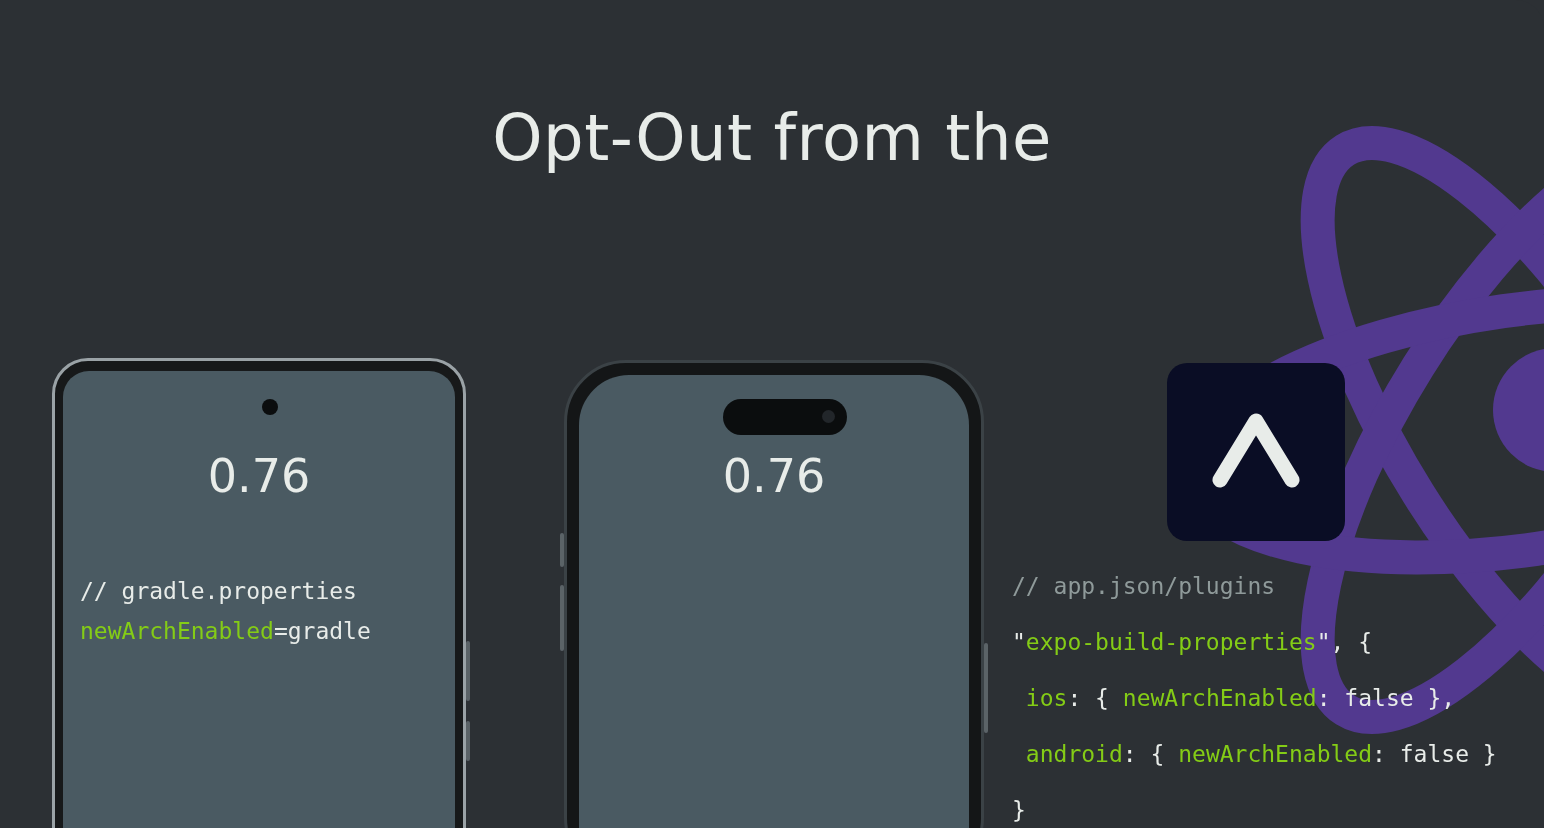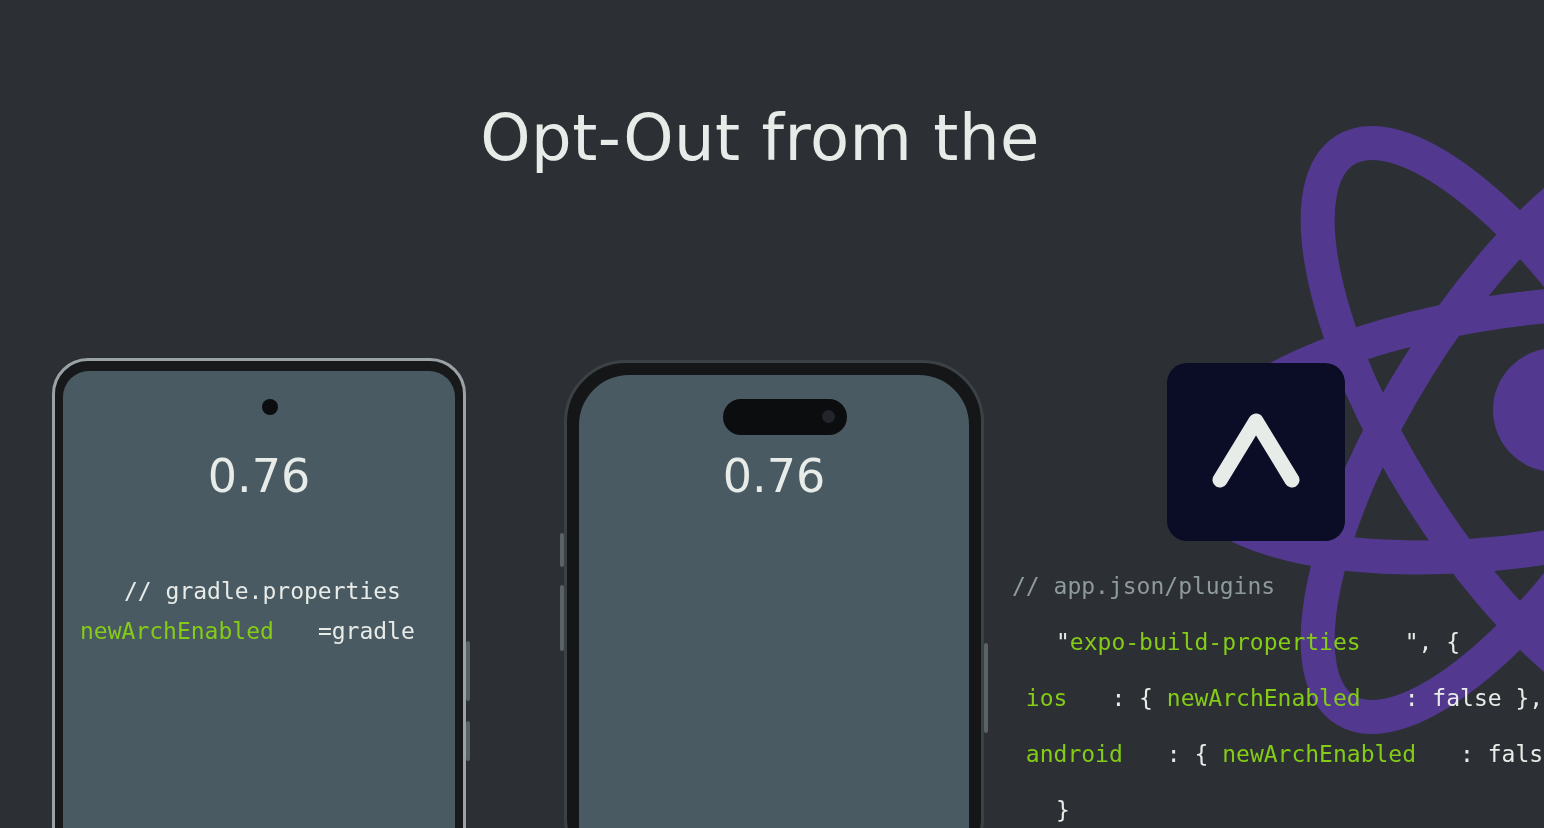--- a/index.html
+++ b/index.html
@@ -26,21 +26,21 @@
   .atom {
     position: absolute;
     left: 1180px;
     top: 40px;
     width: 620px;
     height: 860px;
     pointer-events: none;
   }
   .title {
     position: absolute;
-    left: 0;
+    left: 12px;
     width: 1520px;
     top: 78px;
     text-align: center;
     color: #e8ece9;
     font-family: "DejaVu Sans", sans-serif;
     font-size: 64px;
     line-height: 120px;
     letter-spacing: 0.5px;
   }
   .title .line { display: block; }
@@ -115,21 +115,21 @@
   .code {
     position: absolute;
     font-family: "DejaVu Sans Mono", monospace;
     font-size: 23px;
     color: #e8ece9;
     white-space: pre;
     line-height: 40px;
   }
   .kw { color: #84cc16; }
   .cmt { color: #8f9a9a; }
-  .txt { color: #e8ece9; margin-left: 44px; }
+  .txt { color: #e8ece9; }
 
   
   .expo-tile {
     position: absolute;
     left: 1167px; top: 363px;
     width: 178px; height: 178px;
     border-radius: 20px;
     background: #0a0d25;
   }
   .expo-tile svg { position: absolute; left: 0; top: 0; }

